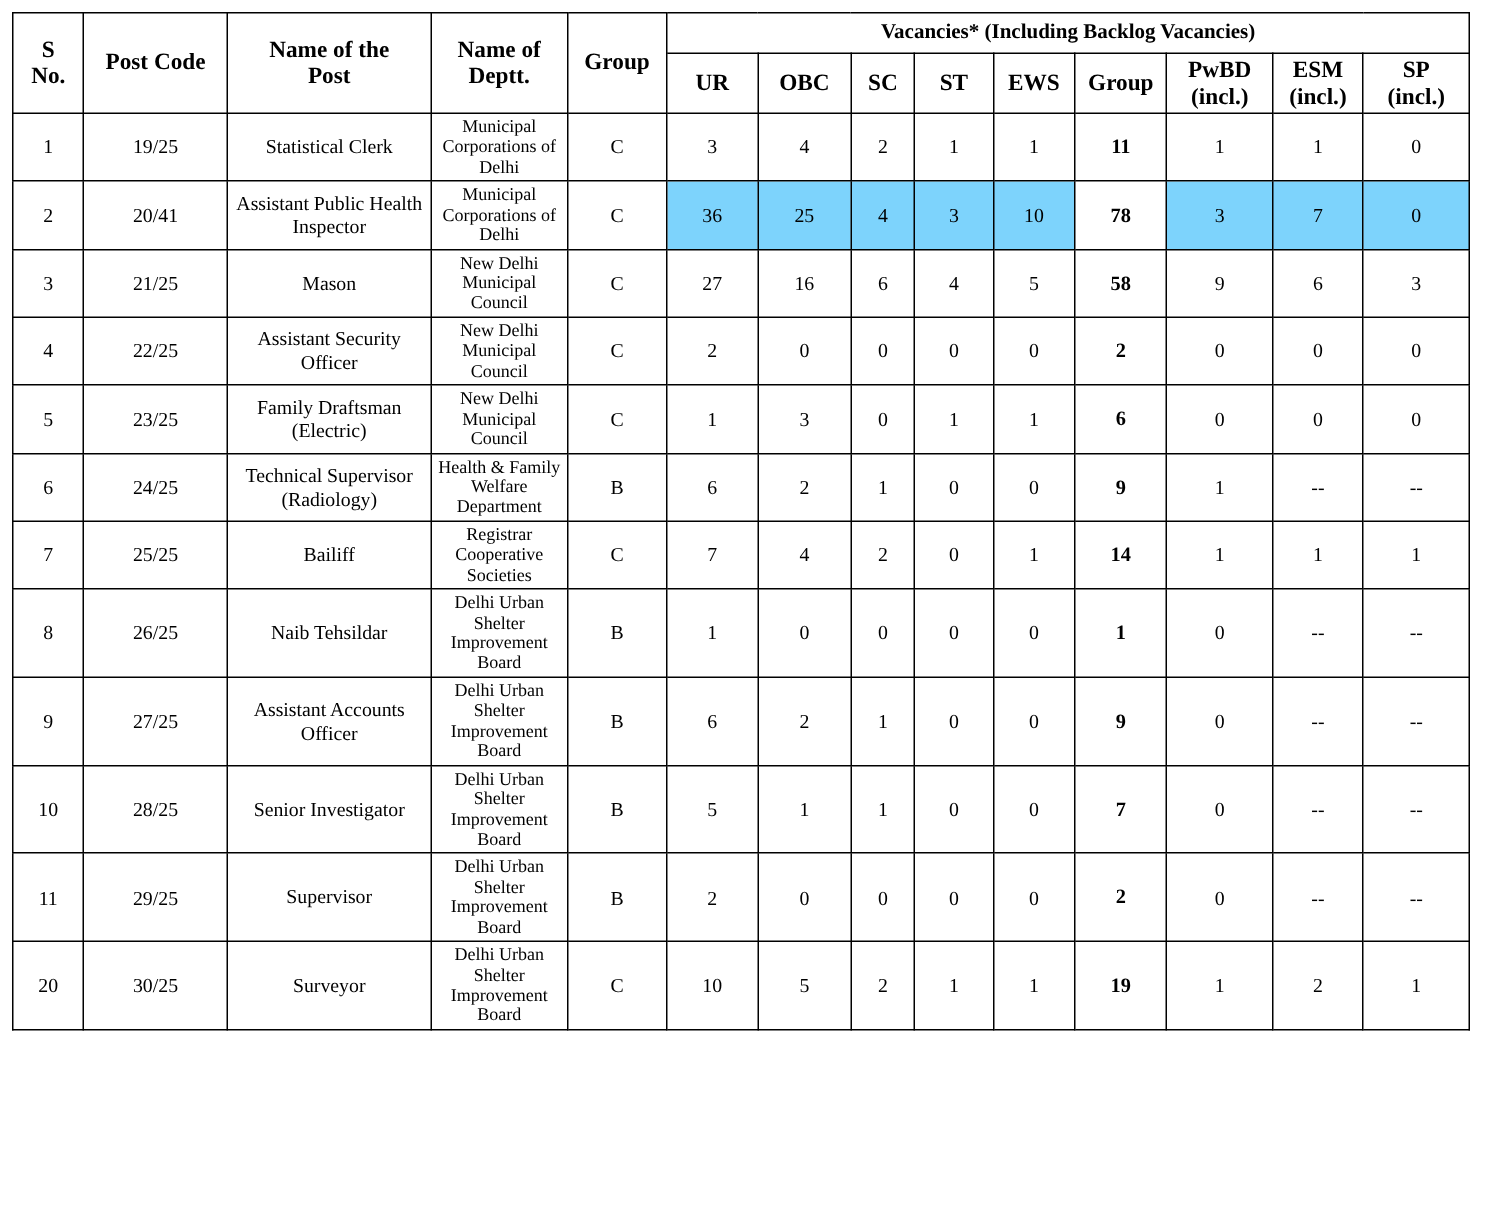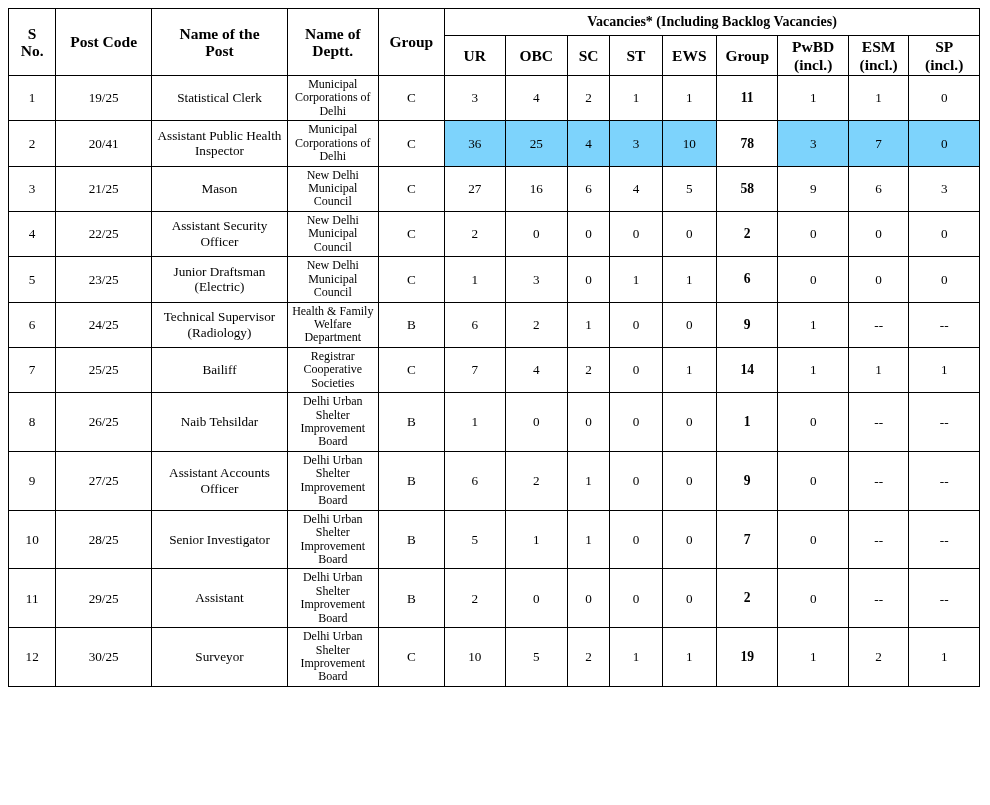--- a/index.html
+++ b/index.html
@@ -204,21 +204,21 @@
           <td>0</td>
           <td>0</td>
           <td class="total">2</td>
           <td>0</td>
           <td>0</td>
           <td>0</td>
         </tr>
         <tr>
           <td>5</td>
           <td>23/25</td>
-          <td class="postname">Junior Draftsman (Electric)</td>
+          <td class="postname">Family Draftsman (Electric)</td>
           <td class="dept">New Delhi Municipal Council</td>
           <td>C</td>
           <td>1</td>
           <td>3</td>
           <td>0</td>
           <td>1</td>
           <td>1</td>
           <td class="total">6</td>
           <td>0</td>
           <td>0</td>
@@ -300,35 +300,35 @@
           <td>0</td>
           <td>0</td>
           <td class="total">7</td>
           <td>0</td>
           <td>--</td>
           <td>--</td>
         </tr>
         <tr>
           <td>11</td>
           <td>29/25</td>
-          <td class="postname">Assistant</td>
+          <td class="postname">Supervisor</td>
           <td class="dept">Delhi Urban Shelter Improvement Board</td>
           <td>B</td>
           <td>2</td>
           <td>0</td>
           <td>0</td>
           <td>0</td>
           <td>0</td>
           <td class="total">2</td>
           <td>0</td>
           <td>--</td>
           <td>--</td>
         </tr>
         <tr>
-          <td>12</td>
+          <td>20</td>
           <td>30/25</td>
           <td class="postname">Surveyor</td>
           <td class="dept">Delhi Urban Shelter Improvement Board</td>
           <td>C</td>
           <td>10</td>
           <td>5</td>
           <td>2</td>
           <td>1</td>
           <td>1</td>
           <td class="total">19</td>

